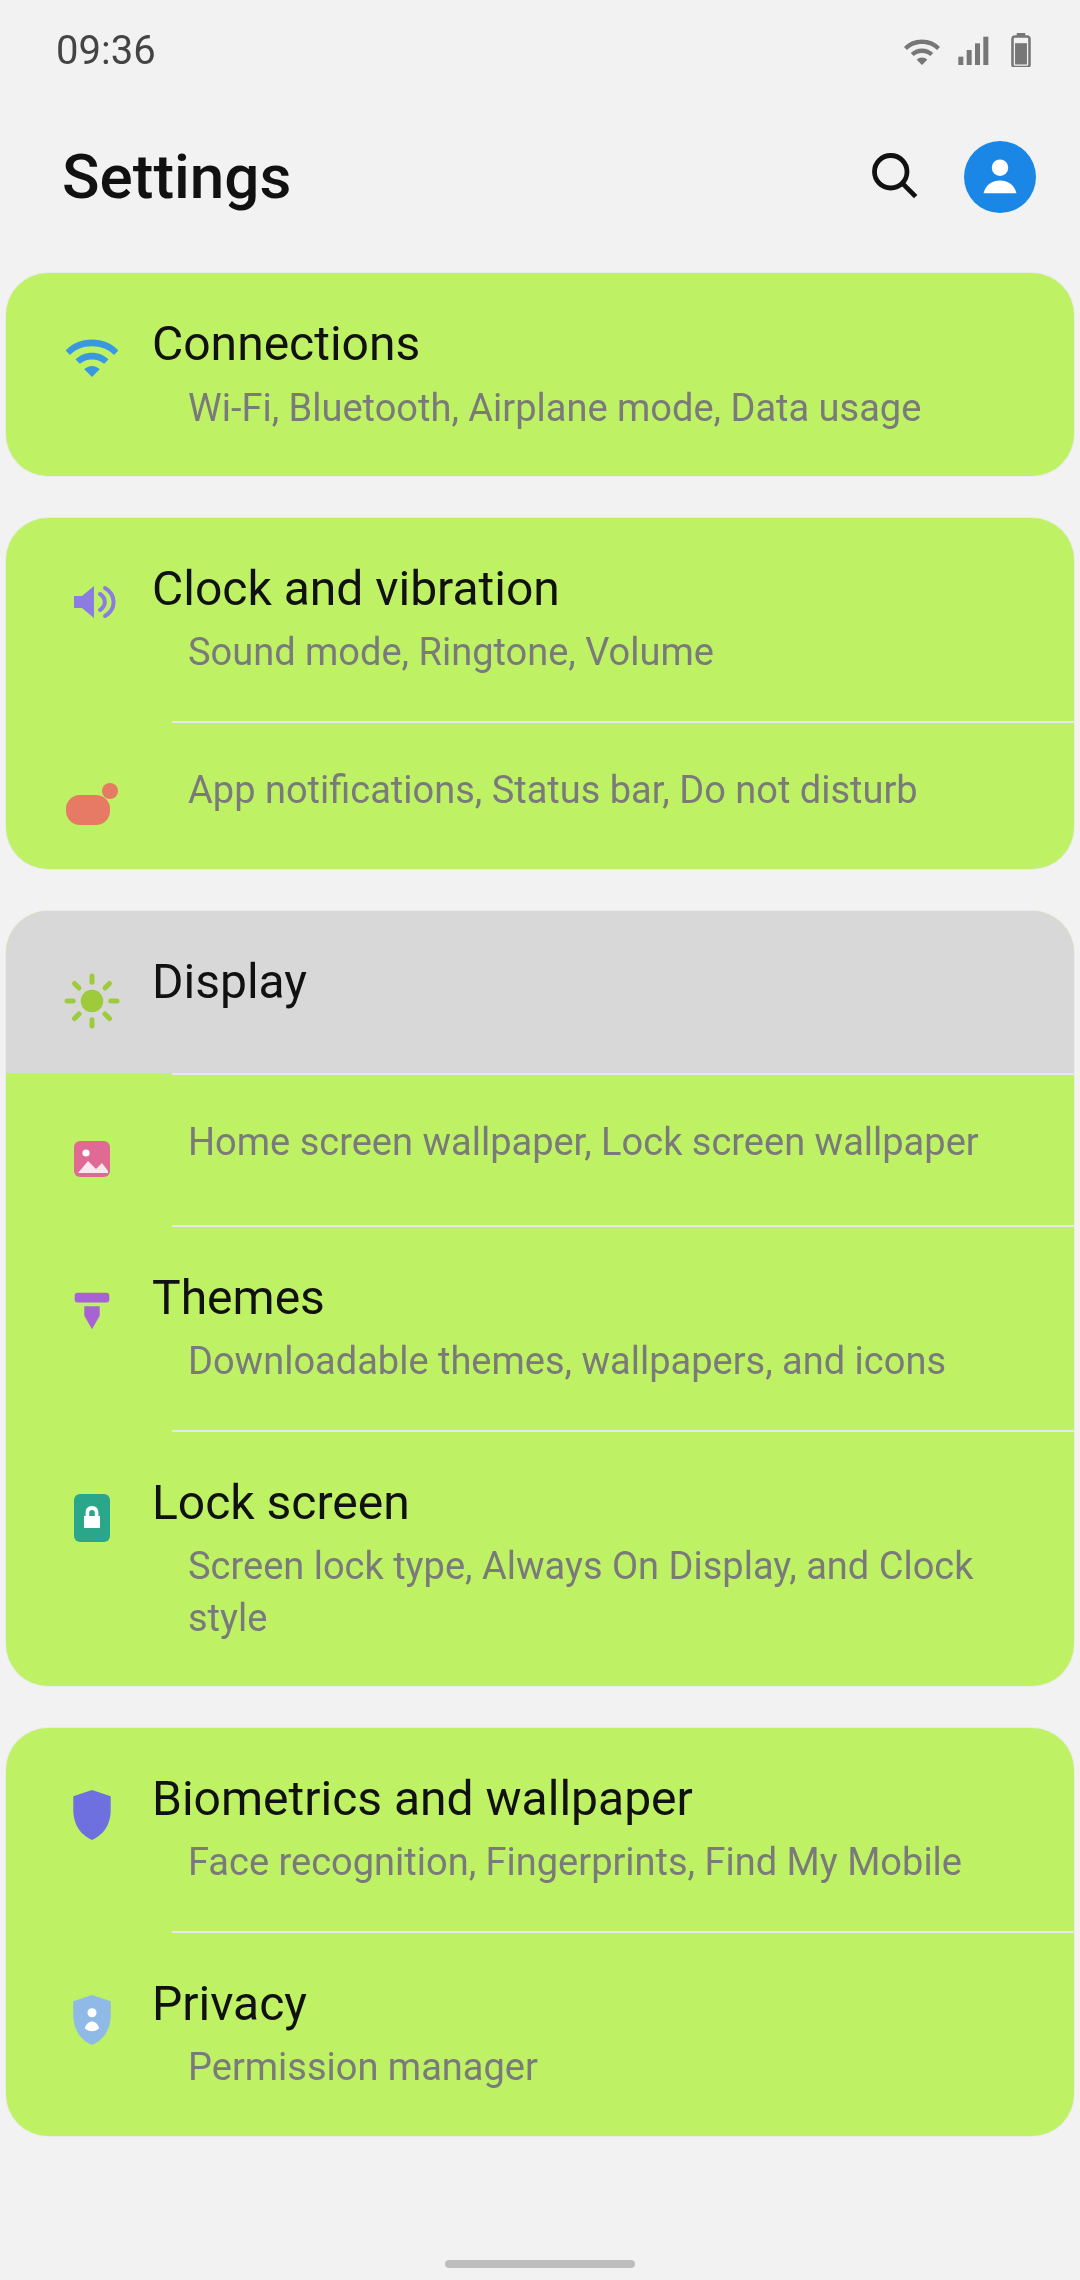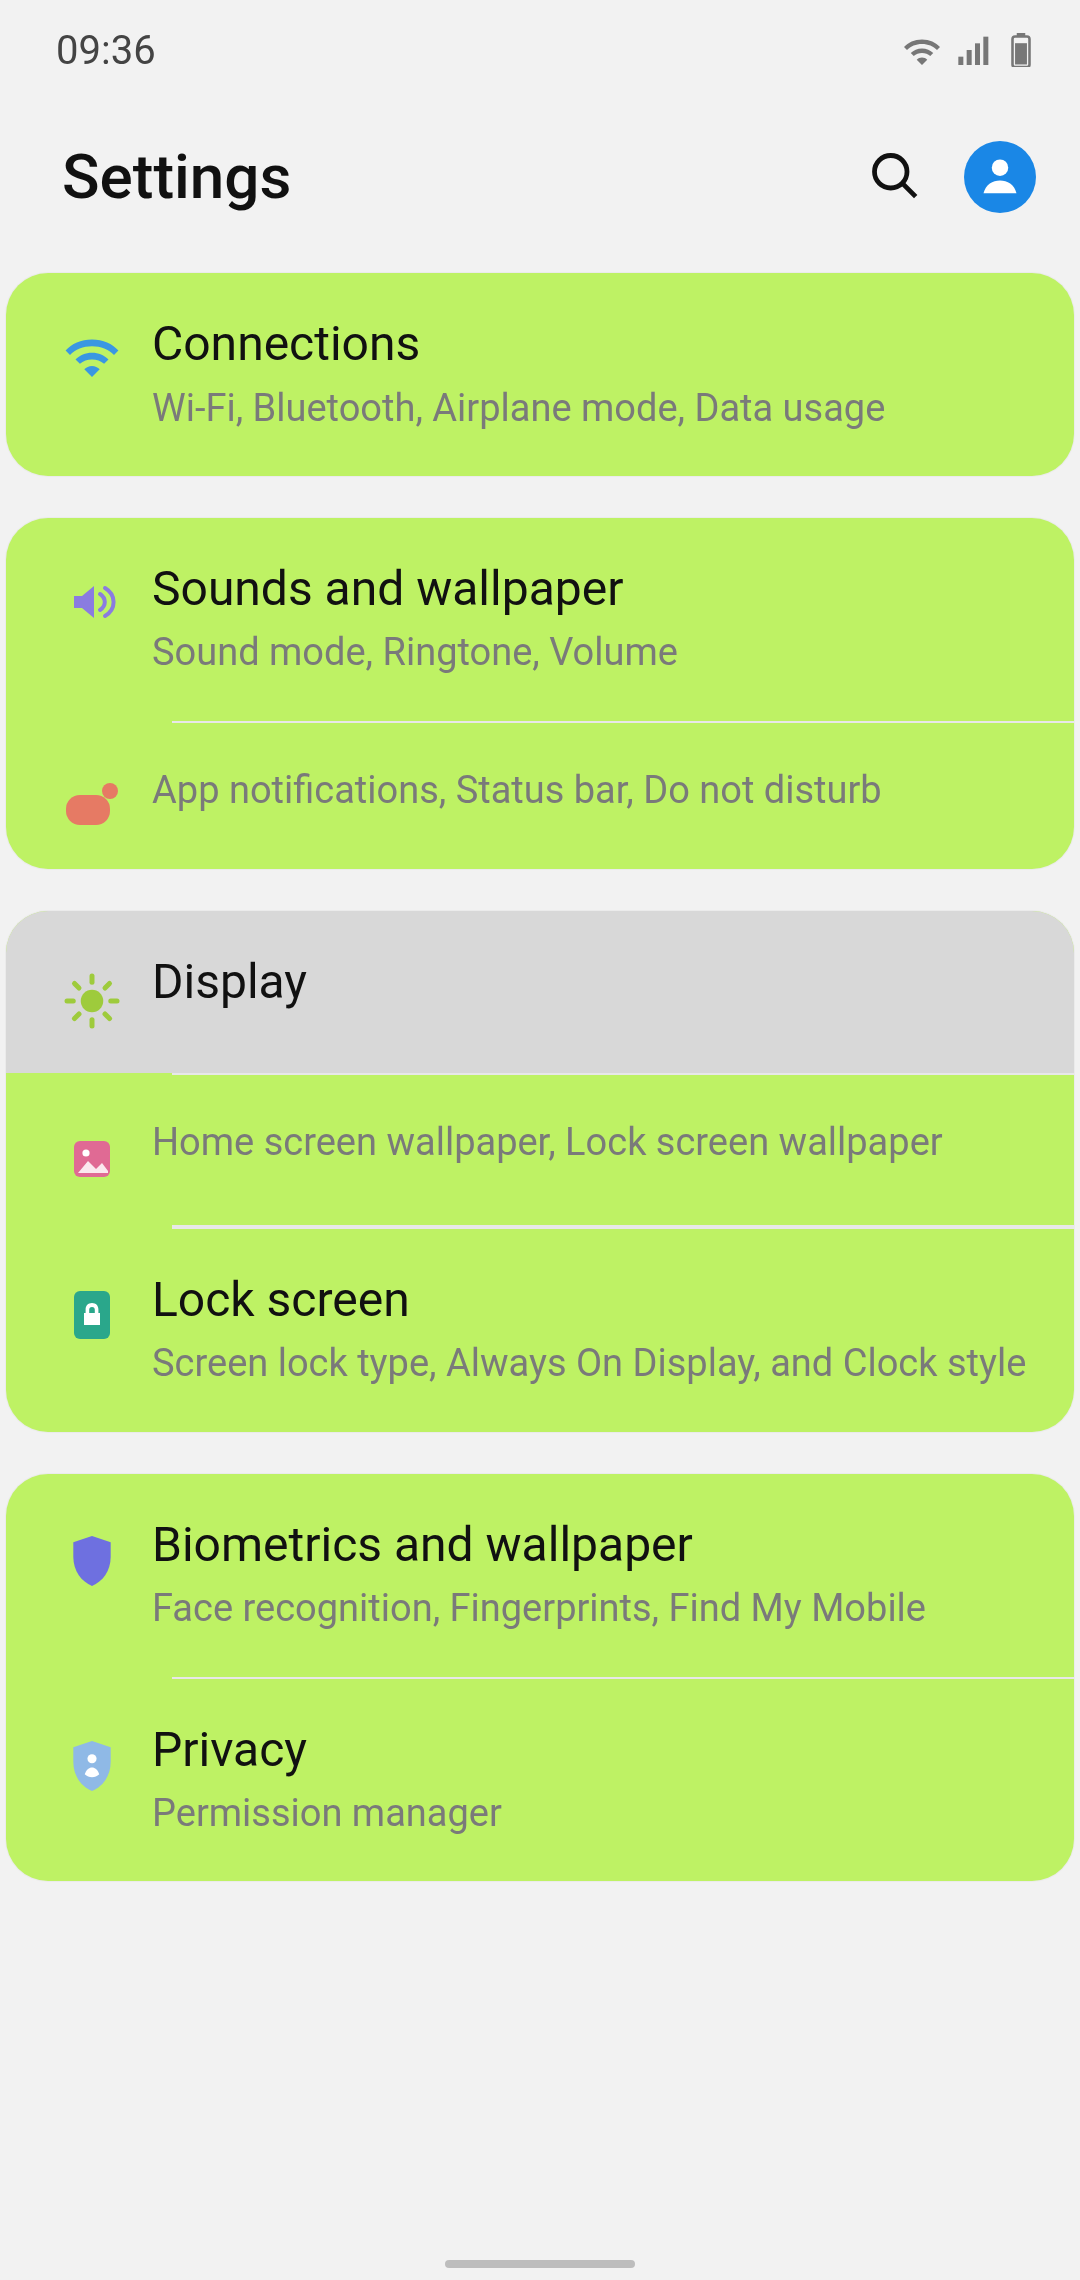--- a/index.html
+++ b/index.html
@@ -59,21 +59,21 @@
   .icon-wrap {
     width: 80px;
     min-width:80px;
     display:flex;
     align-items:center;
     justify-content:center;
     padding-top: 18px;
   }
   .texts { flex:1; display:flex; flex-direction:column; gap:10px; }
   .item-title { font-size:48px; font-weight:400; color:#111; line-height:1.2; }
-  .item-sub { font-size:38px; color:#7a7a7a; line-height:1.35; }
+  .item-sub { font-size:38px; color:#7a7a7a; line-height:1.35;margin-left:36px; }
   .divider {
     height:2px; background:#e8e8e8; margin-left: 166px;
   }
   
   .gesture-handle {
     position:absolute; bottom:12px; left:50%; transform:translateX(-50%);
     width:190px; height:8px; border-radius:4px; background:#bdbdbd;
   }
 </style>
 </head>
@@ -144,21 +144,21 @@
     <div class="card">
       <div class="item">
         <div class="icon-wrap">
           <svg width="56" height="48" viewBox="0 0 24 24" fill="#8a7ce0">
             <path d="M3 9v6h4l6 5V4L7 9H3z"></path>
             <path d="M16 8c1.5 1 2.4 2.4 2.4 4s-.9 3-2.4 4" fill="none" stroke="#8a7ce0" stroke-width="2" stroke-linecap="round"></path>
             <path d="M18.5 5c2.7 1.6 4.3 4.1 4.3 7s-1.6 5.4-4.3 7" fill="none" stroke="#8a7ce0" stroke-width="2" stroke-linecap="round"></path>
           </svg>
         </div>
         <div class="texts">
-          <div class="item-title">Sounds and wallpaper</div>
+          <div class="item-title">Clock and vibration</div>
           <div class="item-sub">Sound mode, Ringtone, Volume</div>
         </div>
       </div>
       <div class="divider"></div>
       <div class="item">
         <div class="icon-wrap">
           <svg width="58" height="44" viewBox="0 0 28 22" fill="#e67a64">
             <rect x="1" y="6" width="22" height="15" rx="7"></rect>
             <circle cx="23" cy="4" r="4" fill="#e67a64"></circle>
           </svg>
@@ -196,20 +196,32 @@
             <rect x="3" y="3" width="18" height="18" rx="3"></rect>
             <circle cx="9" cy="9" r="1.8" fill="#fff"></circle>
             <path d="M5 19l5-6 4 4 3-3 3 4v1H5z" fill="#fff" opacity="0.85"></path>
           </svg>
         </div>
         <div class="texts">
           <div class="item-sub">Home screen wallpaper, Lock screen wallpaper</div>
         </div>
       </div>
       <div class="divider"></div>
+      <div class="item">
+        <div class="icon-wrap">
+          <svg width="48" height="50" viewBox="0 0 24 26" fill="#a763d6">
+            <rect x="3" y="3" width="18" height="5" rx="1.5"></rect>
+            <path d="M8 10h8v5l-4 7-4-7z"></path>
+          </svg>
+        </div>
+        <div class="texts">
+          <div class="item-title">Themes</div>
+          <div class="item-sub">Downloadable themes, wallpapers, and icons</div>
+        </div>
+      </div>
       <div class="divider"></div>
       <div class="item">
         <div class="icon-wrap">
           <svg width="42" height="52" viewBox="0 0 20 26" fill="#2aa78b">
             <rect x="1" y="1" width="18" height="24" rx="3"></rect>
             <path d="M10 7c-2 0-3.2 1.4-3.2 3.2V12H6v6h8v-6h-.8v-1.8C13.2 8.4 12 7 10 7zm0 2c1 0 1.4.7 1.4 1.4V12H8.6v-1.6C8.6 9.7 9 9 10 9z" fill="#fff"></path>
           </svg>
         </div>
         <div class="texts">
           <div class="item-title">Lock screen</div>

